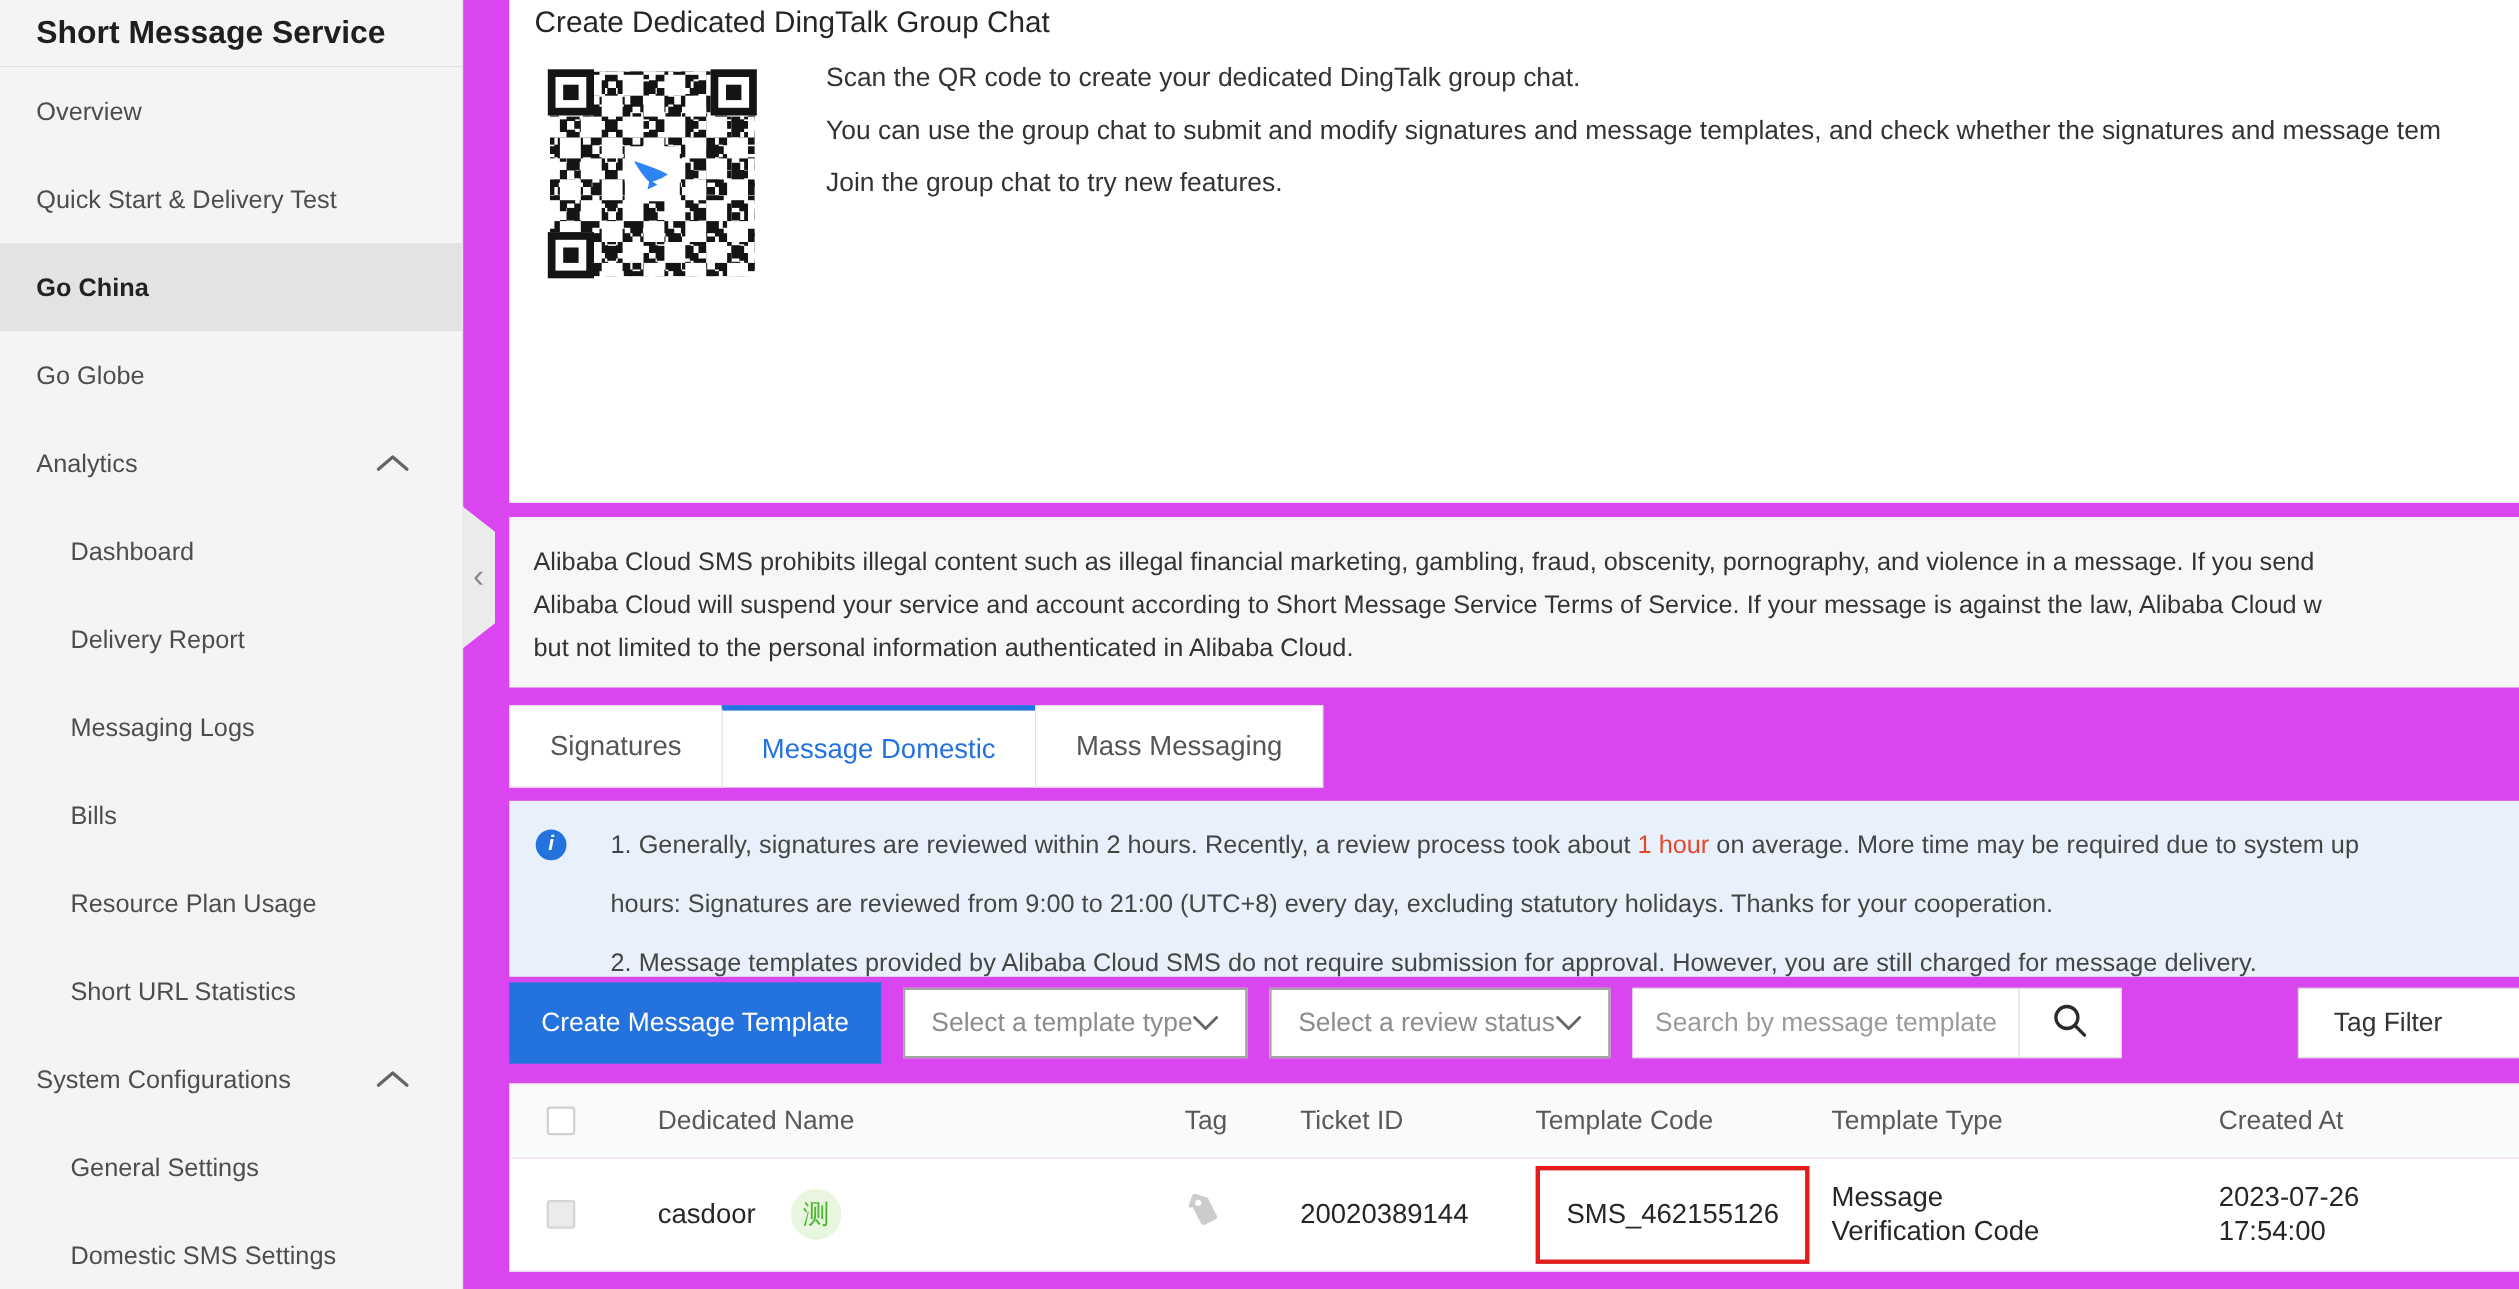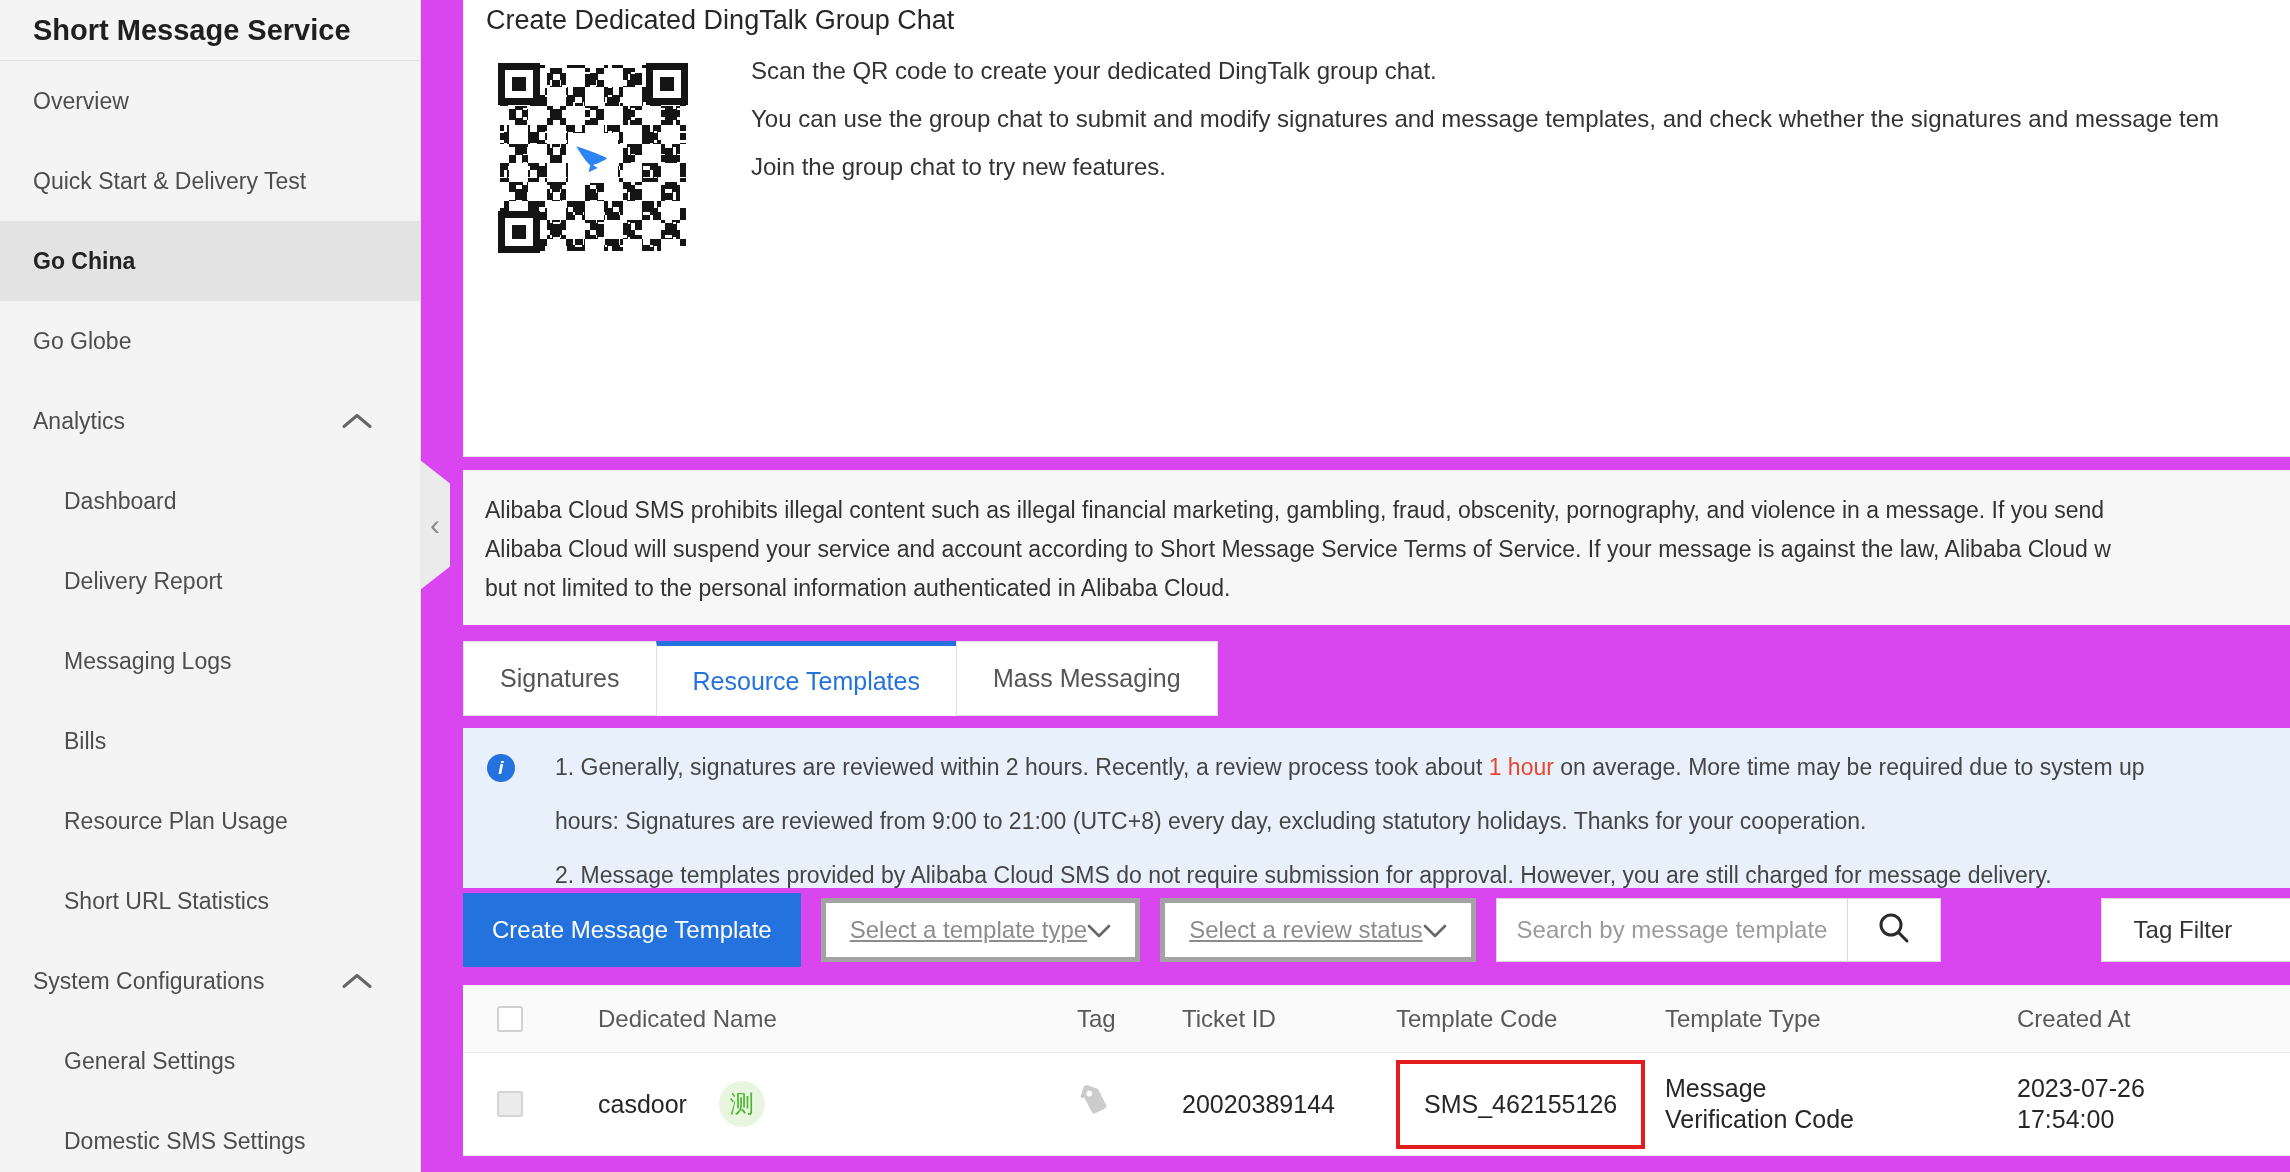--- a/index.html
+++ b/index.html
@@ -57,23 +57,23 @@
   .info-icon{position:absolute;left:24px;top:26px;width:28px;height:28px;border-radius:50%;background:#2472dd;
     color:#fff;font-size:19px;font-weight:700;display:flex;align-items:center;justify-content:center;font-style:italic;}
   .info-lines{margin-left:92px;padding-top:12px;font-size:23px;color:#454545;}
   .info-lines div{line-height:54px;white-space:nowrap;}
   .hl-red{color:#e8472e;}
 
   
   .toolbar{position:absolute;left:463px;top:898px;right:0;height:64px;display:flex;align-items:center;}
   .btn-primary{height:74px;background:#2472dd;color:#fff;font-size:24px;border:none;padding:0 29px;
     display:flex;align-items:center;cursor:pointer;white-space:nowrap;}
-  .select{height:64px;width:330px;box-sizing:border-box;border:5px solid #a3a3a3;background:#fff;color:#8c8c8c;
+  .select{height:64px;width:330px;box-sizing:border-box;border:2px solid #a3a3a3;background:#fff;color:#8c8c8c;
     font-size:24px;margin-left:20px;display:flex;align-items:center;justify-content:space-between;
-    padding:0 24px;cursor:pointer;white-space:nowrap;text-decoration:underline;}
+    padding:0 24px;cursor:pointer;white-space:nowrap;}
   .search-group{height:64px;width:475px;box-sizing:border-box;border:1px solid #d9d9d9;background:#fff;
     margin-left:20px;display:flex;}
   .search-group input{flex:1;border:none;outline:none;font-size:24px;padding:0 20px;color:#333;
     font-family:"Liberation Sans","DejaVu Sans",sans-serif;min-width:0;}
   .search-group input::placeholder{color:#9a9a9a;}
   .search-btn{width:92px;border-left:1px solid #d9d9d9;display:flex;align-items:center;justify-content:center;cursor:pointer;}
   .tagfilter{height:64px;box-sizing:border-box;border:1px solid #d9d9d9;background:#fff;color:#333;
     font-size:24px;margin-left:160px;display:flex;align-items:center;padding:0 32px;cursor:pointer;
     white-space:nowrap;min-width:260px;}
 
@@ -182,21 +182,21 @@
     <div>Alibaba Cloud SMS prohibits illegal content such as illegal financial marketing, gambling, fraud, obscenity, pornography, and violence in a message. If you send</div>
     <div>Alibaba Cloud will suspend your service and account according to Short Message Service Terms of Service. If your message is against the law, Alibaba Cloud w</div>
     <div>but not limited to the personal information authenticated in Alibaba Cloud.</div>
   </div>
 
   <div class="tabs">
     <div class="tab">
         <span>Signatures</span>
       </div>
     <div class="tab active">
-        <span>Resource Templates</span>
+        <span>Message Domestic</span>
       </div>
     <div class="tab">
         <span>Mass Messaging</span>
       </div>
   </div>
 
   <div class="infobox">
     <div class="info-icon">i</div>
     <div class="info-lines">
       <div><span>1. Generally, signatures are reviewed within 2 hours. Recently, a review process took about </span><span class="hl-red">1 hour</span><span> on average. More time may be required due to system up</span></div>

